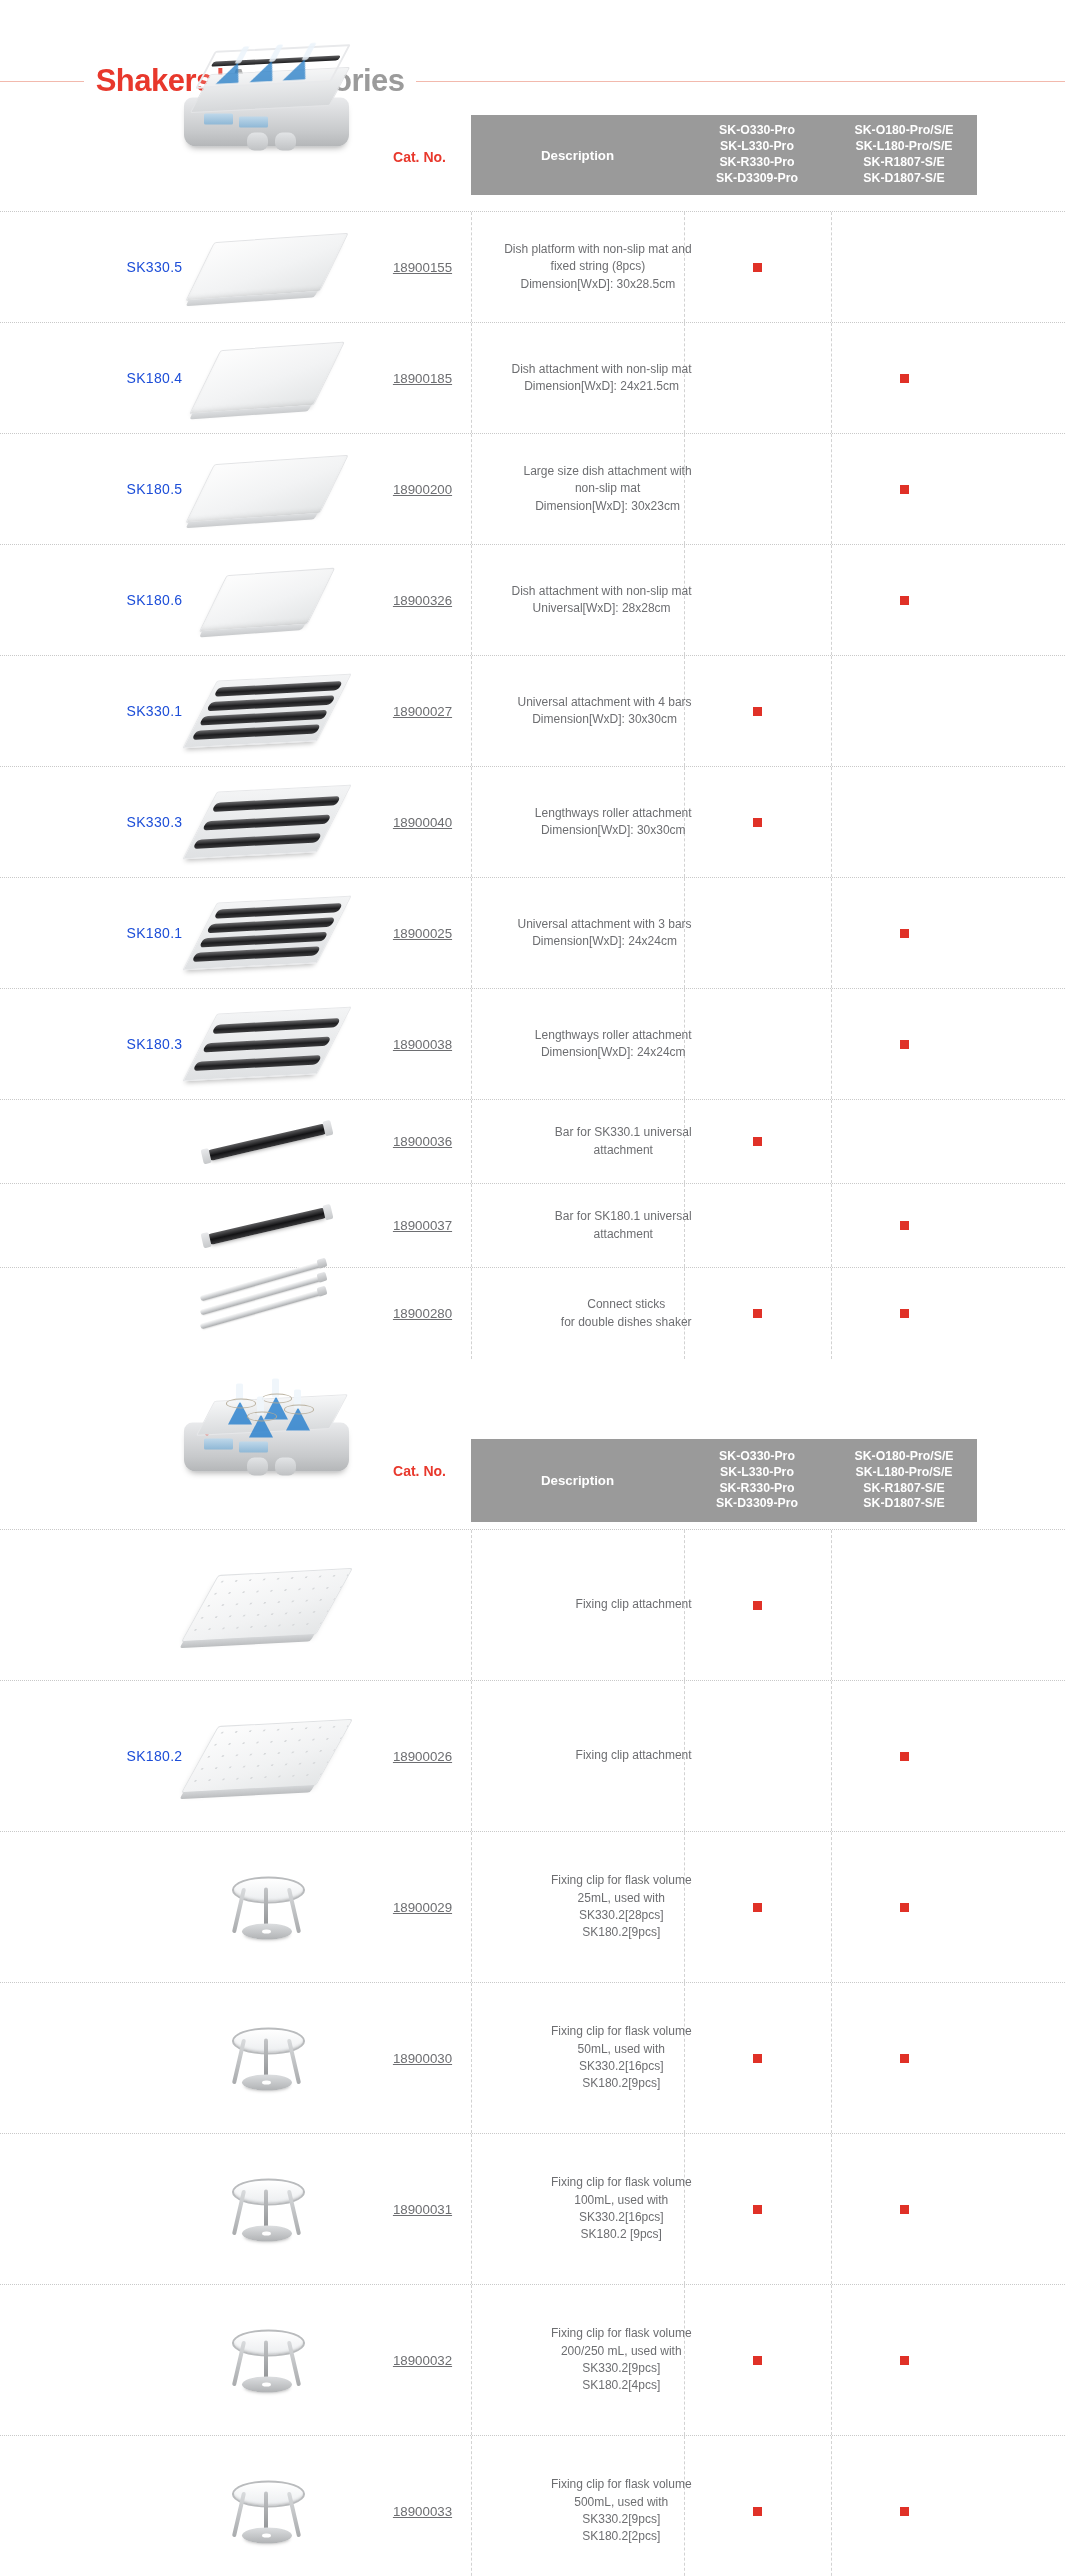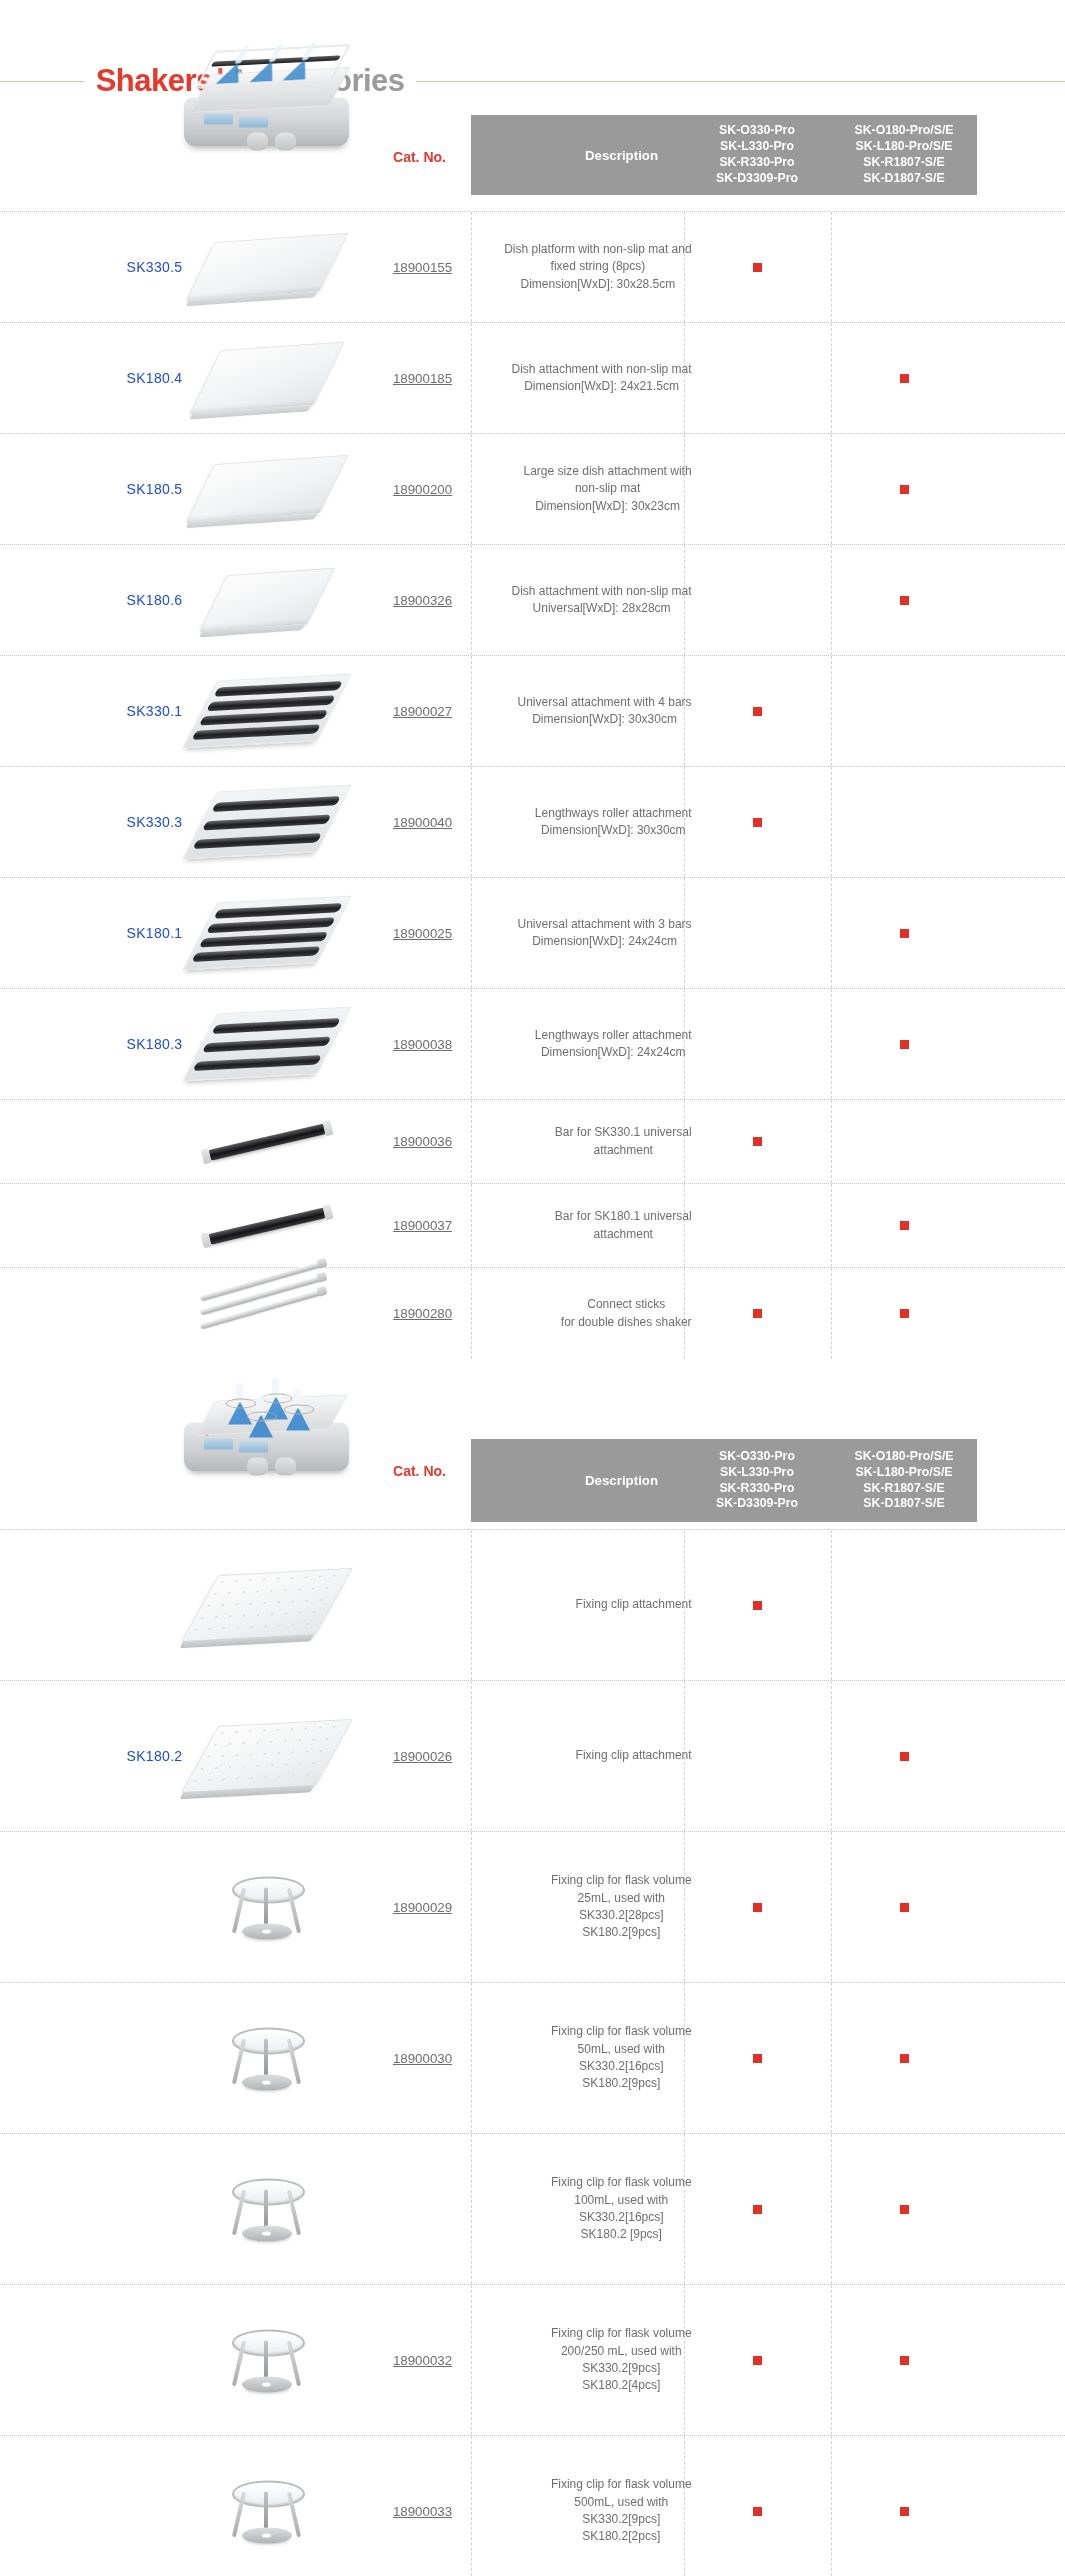--- a/index.html
+++ b/index.html
@@ -30,21 +30,21 @@
     background:#9a9a9a;
   }
   .hdr-cat{
     position:absolute;left:373px;width:93px;top:0;height:var(--hdr-h);
     display:flex;align-items:center;justify-content:center;
     color:#e8382c;font-size:14px;font-weight:bold;
   }
   .hdr-desc{
     position:absolute;left:471px;width:213px;top:var(--grey-top);height:var(--grey-h);
     display:flex;align-items:center;justify-content:center;
-    color:#ffffff;font-size:13.3px;font-weight:bold;margin-left:44px;
+    color:#ffffff;font-size:13.3px;font-weight:bold;
   }
   .hdr-models{
     position:absolute;top:var(--grey-top);height:var(--grey-h);
     display:flex;flex-direction:column;align-items:center;justify-content:center;
     color:#ffffff;font-size:12.3px;font-weight:bold;line-height:1.30;
   }
   .hdr-models.c1{left:684px;width:146px;align-items:center;}
   .hdr-models.c2{left:831px;width:146px;}
 
   
@@ -683,20 +683,21 @@
             <div class="art">
               <div class="clip">
                 <span class="ring"></span>
                 <span class="leg l"></span>
                 <span class="leg r"></span>
                 <span class="leg m"></span>
                 <span class="base"></span>
               </div>
             </div>
           </div>
+          <div class="cell c-cat">18900031</div>
           <div class="cell c-desc">
             <div><span>Fixing clip for flask volume</span><br><span>100mL, used with</span><br><span>SK330.2[16pcs]</span><br><span>SK180.2 [9pcs]</span></div>
           </div>
           <div class="cell c-m1">
             <span class="mark"></span>
           </div>
           <div class="cell c-m2">
             <span class="mark"></span>
           </div>
         </div>

